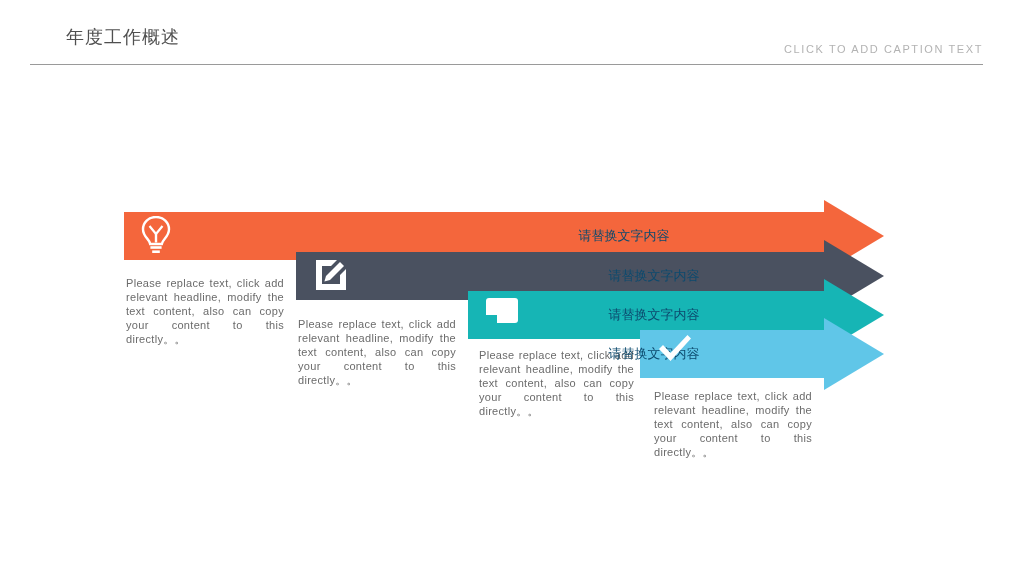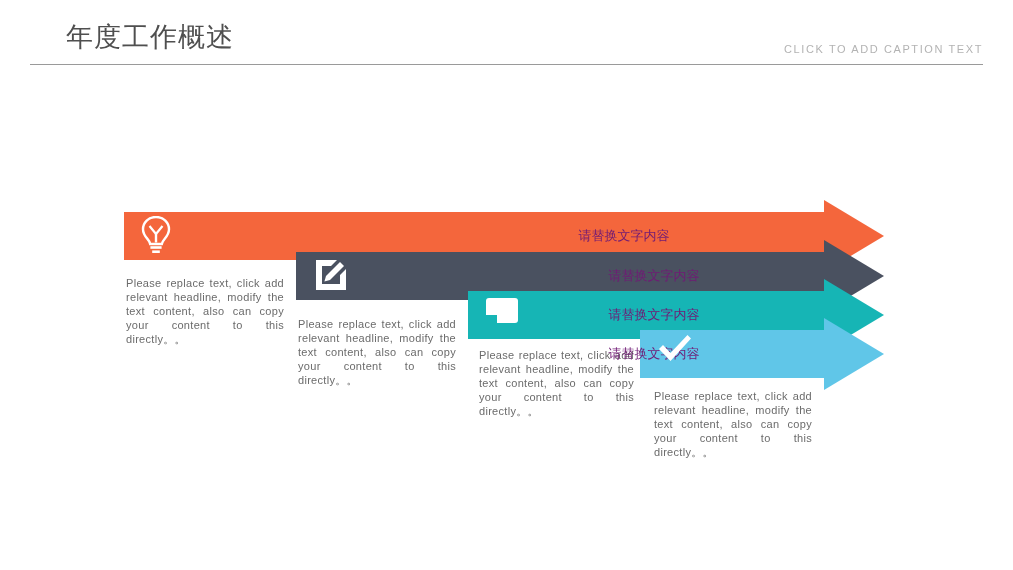--- a/index.html
+++ b/index.html
@@ -28,21 +28,21 @@
     left: 30px;
     top: 64px;
     width: 953px;
     height: 1px;
     background: #9a9a9a;
   }
   #page-title {
     position: absolute;
     left: 66px;
     top: 22px;
-    font-size: 27px;
+    font-size: 18px;
     line-height: 30px;
     color: #4f4f4f;
     letter-spacing: 1px;
     font-family: "DejaVu Sans", sans-serif;
     white-space: nowrap;
   }
   #caption-text {
     position: absolute;
     right: 30px;
     top: 43px;
@@ -70,21 +70,21 @@
     width: 0;
     height: 0;
     border-top: 36px solid transparent;
     border-bottom: 36px solid transparent;
   }
   .arrow-label {
     position: absolute;
     top: 0;
     height: 48px;
     line-height: 48px;
-    color: #701a75;
+    color: #0c4a6e;
     font-size: 13px;
     font-family: Liberation Serif, serif;
     white-space: nowrap;
   }
 
   
   #arrow-1 { left: 124px; top: 212px; width: 760px; }
   #arrow-1 .arrow-body { width: 700px; background: #f4663c; }
   #arrow-1 .arrow-head { left: 700px; border-left: 60px solid #f4663c; }
   #arrow-1 .arrow-label { left: 330px; width: 340px; text-align: center; }

